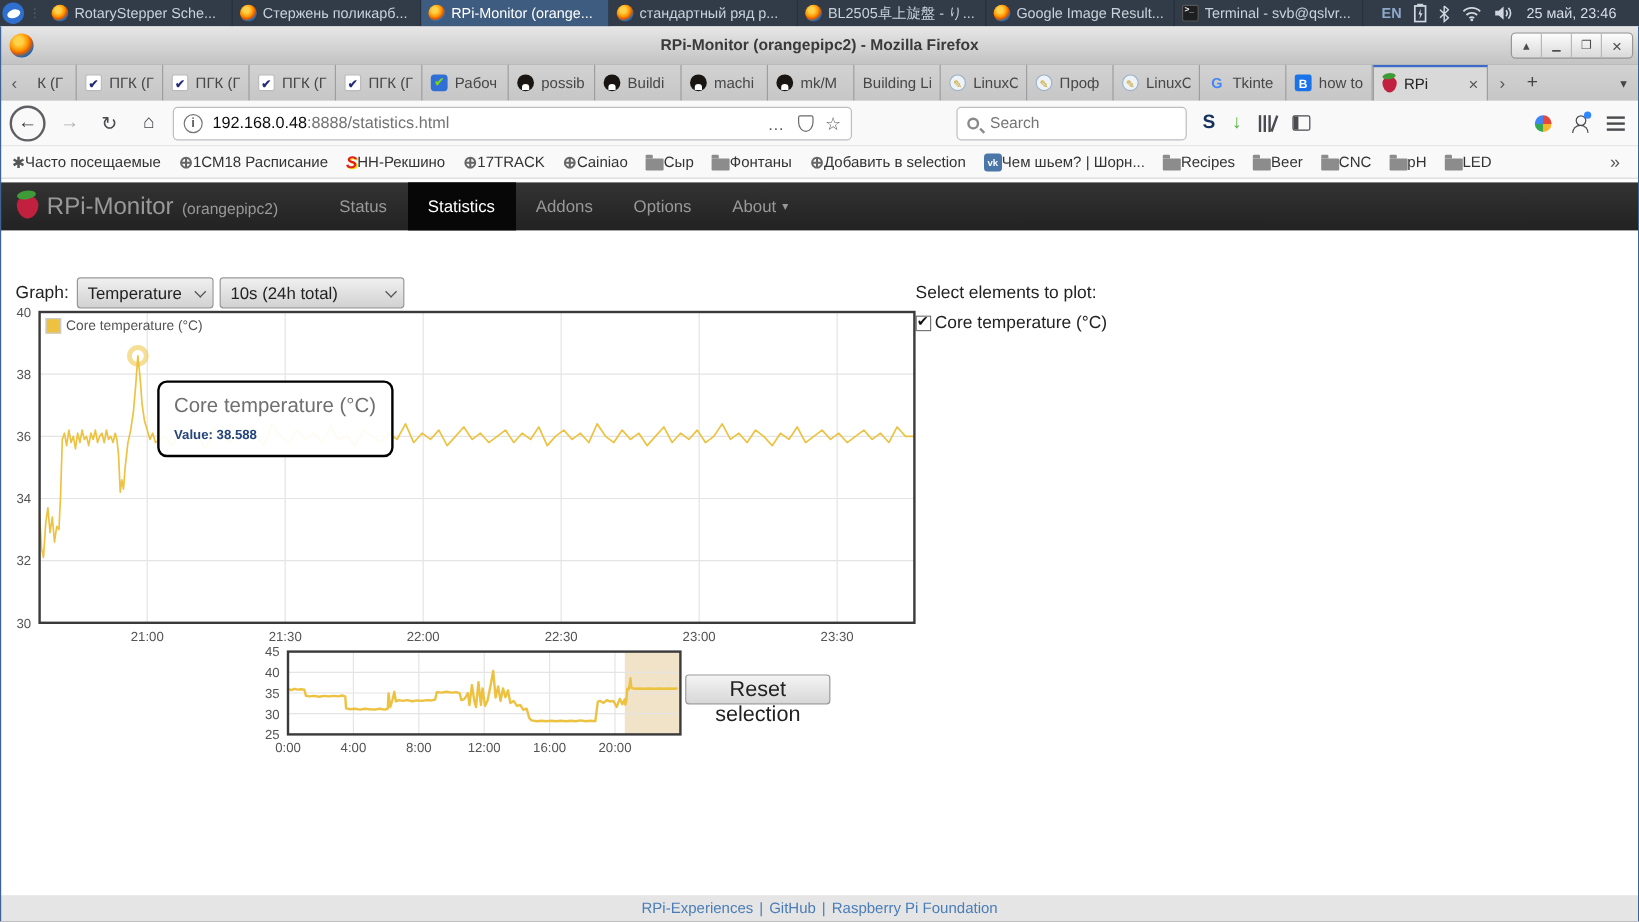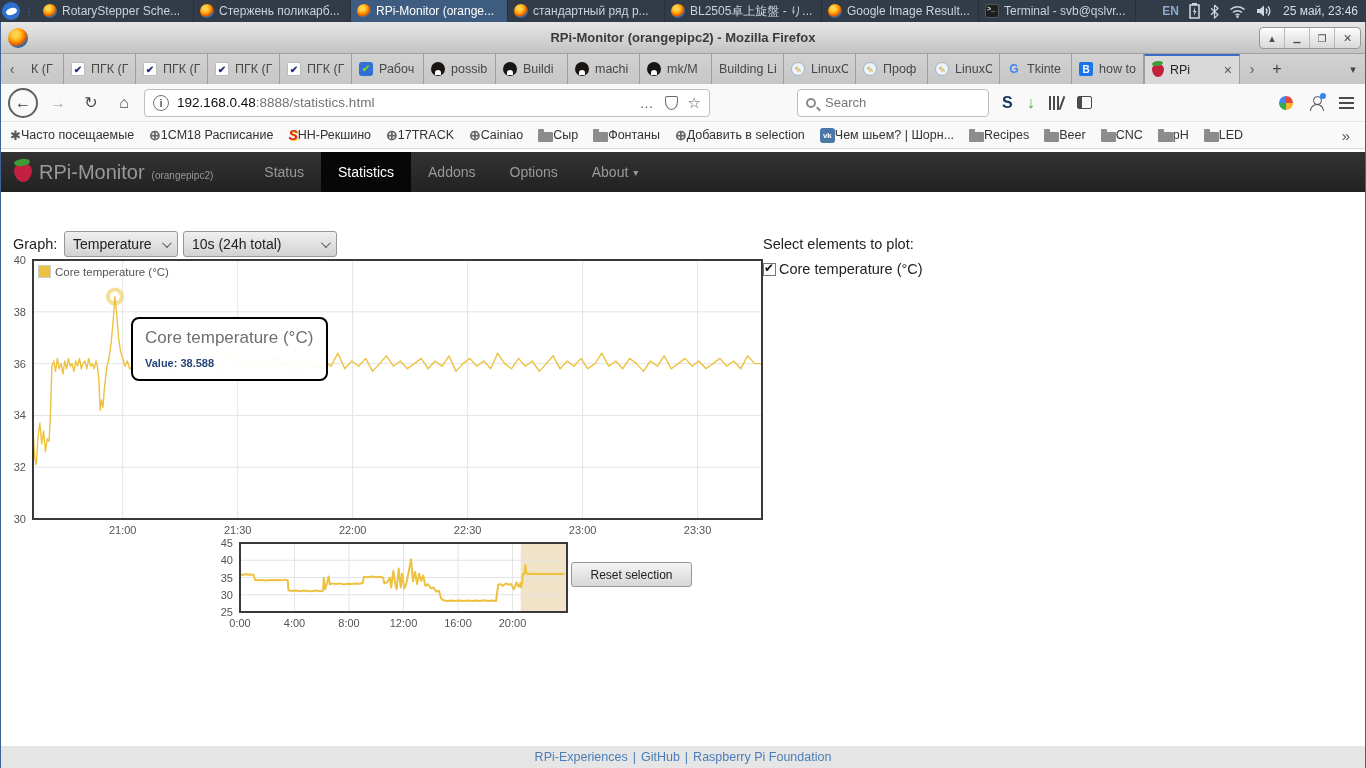--- a/index.html
+++ b/index.html
@@ -17,21 +17,21 @@
   .tb-wins{display:flex;height:100%;flex:1 1 auto;overflow:hidden;}
   .tb-win{display:flex;align-items:center;gap:5px;width:157px;min-width:157px;height:100%;
           padding:4px 6px;border-right:1px solid #28313b;cursor:default;overflow:hidden;white-space:nowrap;}
   .tb-win.active{background:#3e5c80;color:#fff;}
   .tb-win-label{overflow:hidden;white-space:nowrap;}
   .ic{display:inline-block;flex:0 0 auto;}
   .ic-firefox{width:14px;height:14px;border-radius:50%;
       background:radial-gradient(circle at 38% 32%,#ffd24a 0 18%,#ff9500 42%,#e66000 55%,#2268b1 72%,#153f6e 100%);}
   .ic-terminal{width:14px;height:14px;background:#1d1f21;border:1px solid #555;border-radius:2px;position:relative;}
   .ic-terminal::before{content:">_";position:absolute;left:1px;top:0px;font-size:7px;color:#e8e8e8;font-weight:bold;}
-  .tray{display:flex;align-items:center;gap:10px;padding:0 8px 0 6px;flex:0 0 auto;}
+  .tray{display:flex;align-items:center;gap:10px;padding:0 19px 0 6px;flex:0 0 auto;}
   .tray-lang{color:#8fa8cc;font-weight:bold;}
   .tray svg{display:block;}
   .tray-clock{color:#d6dde6;white-space:nowrap;}
 
   
   .titlebar{position:absolute;left:0;top:22px;width:1366px;height:32px;
             background:linear-gradient(#e7e7e7,#c3c3c3);border-bottom:1px solid #a2a2a2;}
   .tb-fficon{position:absolute;left:8px;top:6px;width:20px;height:20px;border-radius:50%;
       background:radial-gradient(circle at 38% 32%,#ffd24a 0 18%,#ff9500 42%,#e66000 55%,#2268b1 72%,#153f6e 100%);}
   .tb-title{position:absolute;left:0;right:0;top:0;height:32px;line-height:32px;text-align:center;
@@ -139,21 +139,21 @@
   .ic-vk::before{content:"vk";}
   .bm-more{margin-left:auto;color:#555;font-size:15px;padding-right:6px;}
 
   
   .appnav{position:absolute;left:0;top:152px;width:1366px;height:40px;
           background:linear-gradient(#333,#222);display:flex;align-items:center;}
   .brand{display:flex;align-items:baseline;gap:7px;padding:0 10px 0 14px;}
   .brand .ic-raspberry{width:18px;height:19px;align-self:center;}
   .brand .ic-raspberry::before{width:16px;height:7px;top:-4px;}
   .brand-name{color:#999;font-size:20px;}
-  .brand-host{color:#999;font-size:10px;}
+  .brand-host{color:#999;font-size:13px;}
   .appmenu{display:flex;height:100%;margin-left:24px;}
   .appmenu-item{display:flex;align-items:center;gap:5px;padding:0 17px;color:#999;font-size:14px;cursor:default;}
   .appmenu-item.active{background:#070707;color:#fff;}
   .caret{font-size:10px;}
 
   
   .graph-label{position:absolute;left:13px;top:236px;font-size:14.5px;color:#222;}
   .gtk-select{position:absolute;height:26px;background:linear-gradient(#f0f0f0,#d2d2d2);
               border:1px solid #979797;border-radius:3px;display:flex;align-items:center;
               padding:0 8px;font-size:14px;color:#222;cursor:default;}
@@ -176,21 +176,21 @@
   .legend{position:absolute;left:38px;top:265px;display:flex;align-items:center;gap:4px;
           font-size:11.5px;color:#545454;}
   .legend-swatch{width:13px;height:13px;background:#edc240;border:1px solid #ccc;}
   .flot-tooltip{position:absolute;left:131px;top:317px;width:197px;background:rgba(255,255,255,0.93);
                 border:2px solid #000;border-radius:8px;padding:9px 12px 10px 12px;}
   .flot-tooltip-title{font-size:17px;color:#6f6f6f;margin-bottom:9px;white-space:nowrap;}
   .flot-tooltip-value{font-size:11px;font-weight:bold;color:#25457c;}
 
   .reset-btn{position:absolute;left:571px;top:562px;width:121px;height:25px;
              background:linear-gradient(#f4f4f4,#d7d7d7);border:1px solid #979797;border-radius:3px;
-             font-size:12px;color:#222;font-family:"Liberation Sans",sans-serif;}
+             font-size:18px;color:#222;font-family:"Liberation Sans",sans-serif;}
 
   
   .footer{position:absolute;left:0;top:746px;width:1366px;height:22px;background:#e5e5e5;
           display:flex;align-items:center;justify-content:center;font-size:12.5px;color:#4a7db8;gap:5px;}
   .footer span{cursor:default;}
 
   .frame-l,.frame-r{position:absolute;top:22px;width:1px;height:746px;background:#3d6399;z-index:50;}
   .frame-l{left:0;} .frame-r{left:1365px;}
 </style>
 </head>

